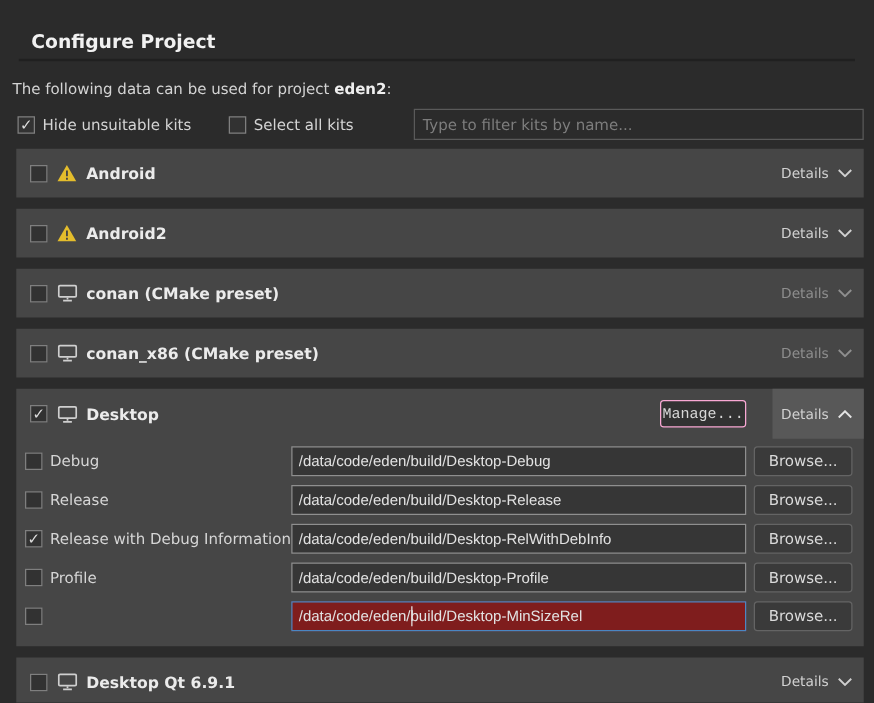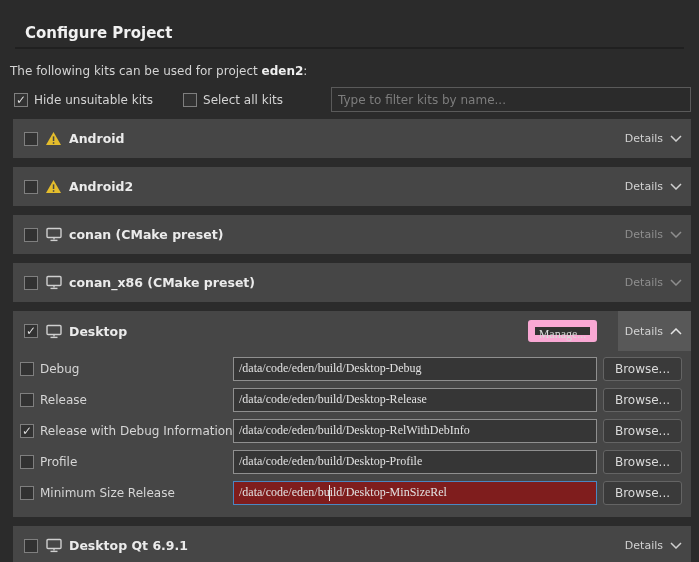--- a/index.html
+++ b/index.html
@@ -41,50 +41,50 @@
   .kit-name { font-weight:bold; font-size:12.5px; color:#ebebeb; }
   .details-btn {
     margin-left:auto; width:73px; height:100%;
     display:flex; align-items:center; justify-content:flex-end;
     padding-right:9px; gap:7px; font-size:11px; color:#d2d2d2; cursor:default;
   }
   .details-btn.dim { color:#8e8e8e; }
   .details-btn.open { background:#585858; }
   .manage-btn {
     margin-left:auto; width:69px; height:22px;
-    background:#323232; border:7px solid #f9a8d4; border-radius:3px;
-    color:#d8d8d8; font-family:Liberation Serif, serif; font-size:12px; padding:0;
+    background:#323232; border:1px solid #f9a8d4; border-radius:3px;
+    color:#d8d8d8; font-family:Liberation Mono, monospace; font-size:12px; padding:0;
   }
   .manage-btn + .details-btn { margin-left:21px; }
 
   .cfg-area { padding:2px 0 9px 0; }
   .cfg-row { height:31px; display:flex; align-items:center; padding-left:7px; position:relative; }
   .cfg-label { margin-left:6px; color:#d6d6d6; }
   .path-wrap { position:absolute; left:220px; top:50%; transform:translateY(-50%); width:364px; height:24px; }
   .path-input {
     width:100%; height:100%;
     background:#363636; border:1px solid #8f8f8f; color:#e2e2e2;
-    font-family:Liberation Serif, serif; font-size:12px; padding:0 5px; outline:none;
+    font-family:Liberation Sans, sans-serif; font-size:12px; padding:0 5px; outline:none;
   }
   .path-input.focused { border:1px solid #4a87c2; background:#7f1d1d; }
   .caret { position:absolute; left:96px; top:4px; width:1px; height:16px; background:#e8e8e8; }
   .browse-btn {
     position:absolute; left:590px; top:50%; transform:translateY(-50%);
     width:79px; height:24px;
     background:#3a3a3a; border:1px solid #646464; border-radius:3px;
     color:#dadada; font-family:inherit; font-size:12px;
   }
   svg { display:block; }
 </style>
 </head>
 <body>
 
 <h1 class="title">Configure Project</h1>
 
-<div class="desc"><span>The following kits can be used for project </span><b>eden2</b><span>:</span></div>
+<div class="desc"><span>The following data can be used for project </span><b>eden2</b><span>:</span></div>
 
 <div class="controls">
   <span class="cb-group">
     <span class="cb on"></span>
     <span class="cb-label">Hide unsuitable kits</span>
   </span>
   <span class="cb-group">
     <span class="cb"></span>
     <span class="cb-label">Select all kits</span>
   </span>
@@ -236,21 +236,20 @@
         <span class="cb"></span>
         <span class="cfg-label">Profile</span>
         <span class="path-wrap">
           <input class="path-input" value="/data/code/eden/build/Desktop-Profile" style="">
         </span>
         <button class="browse-btn">Browse...</button>
       </div>
 
       <div class="cfg-row">
         <span class="cb"></span>
-        <span class="cfg-label">Minimum Size Release</span>
         <span class="path-wrap">
           <input class="path-input focused" value="/data/code/eden/build/Desktop-MinSizeRel" style="">
           <span class="caret"></span>
         </span>
         <button class="browse-btn">Browse...</button>
       </div>
 
     </div>
   </div>
 

